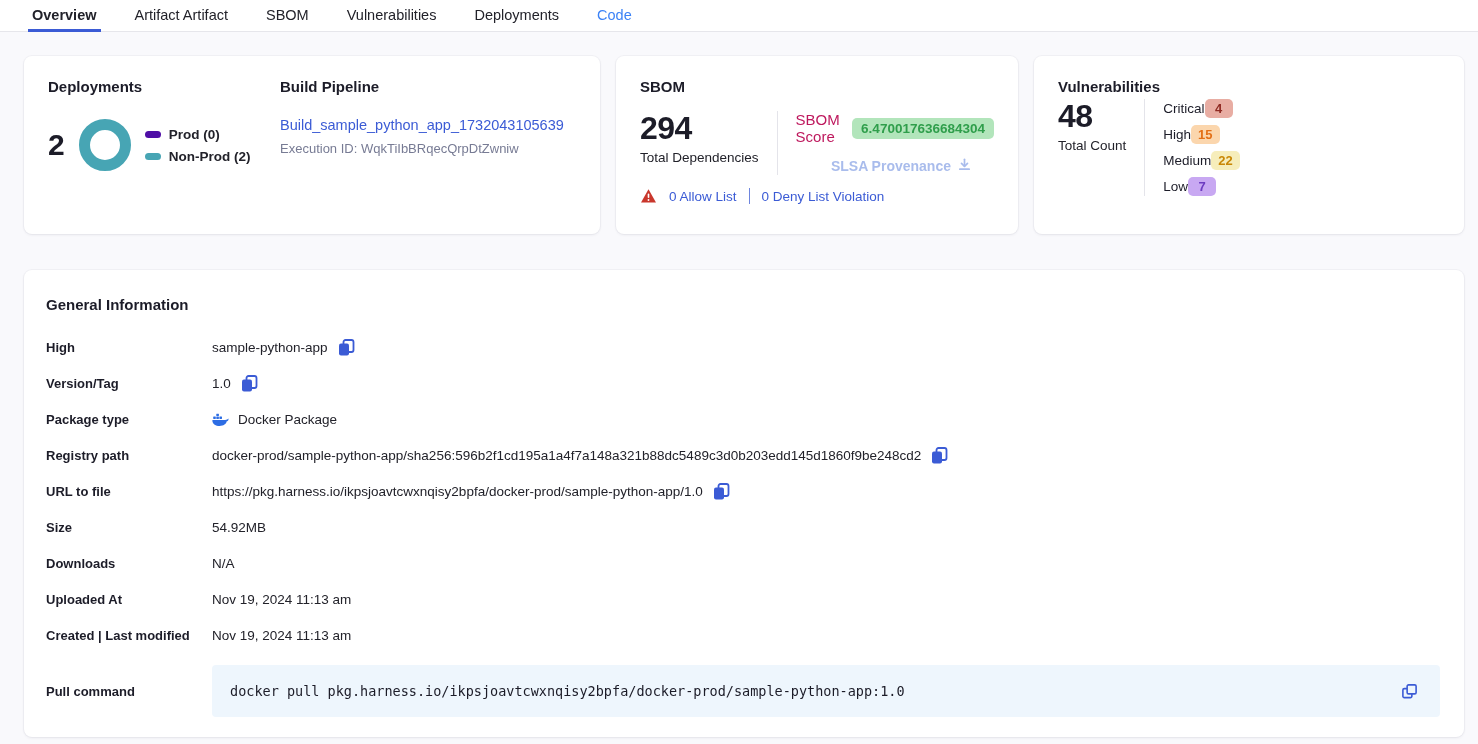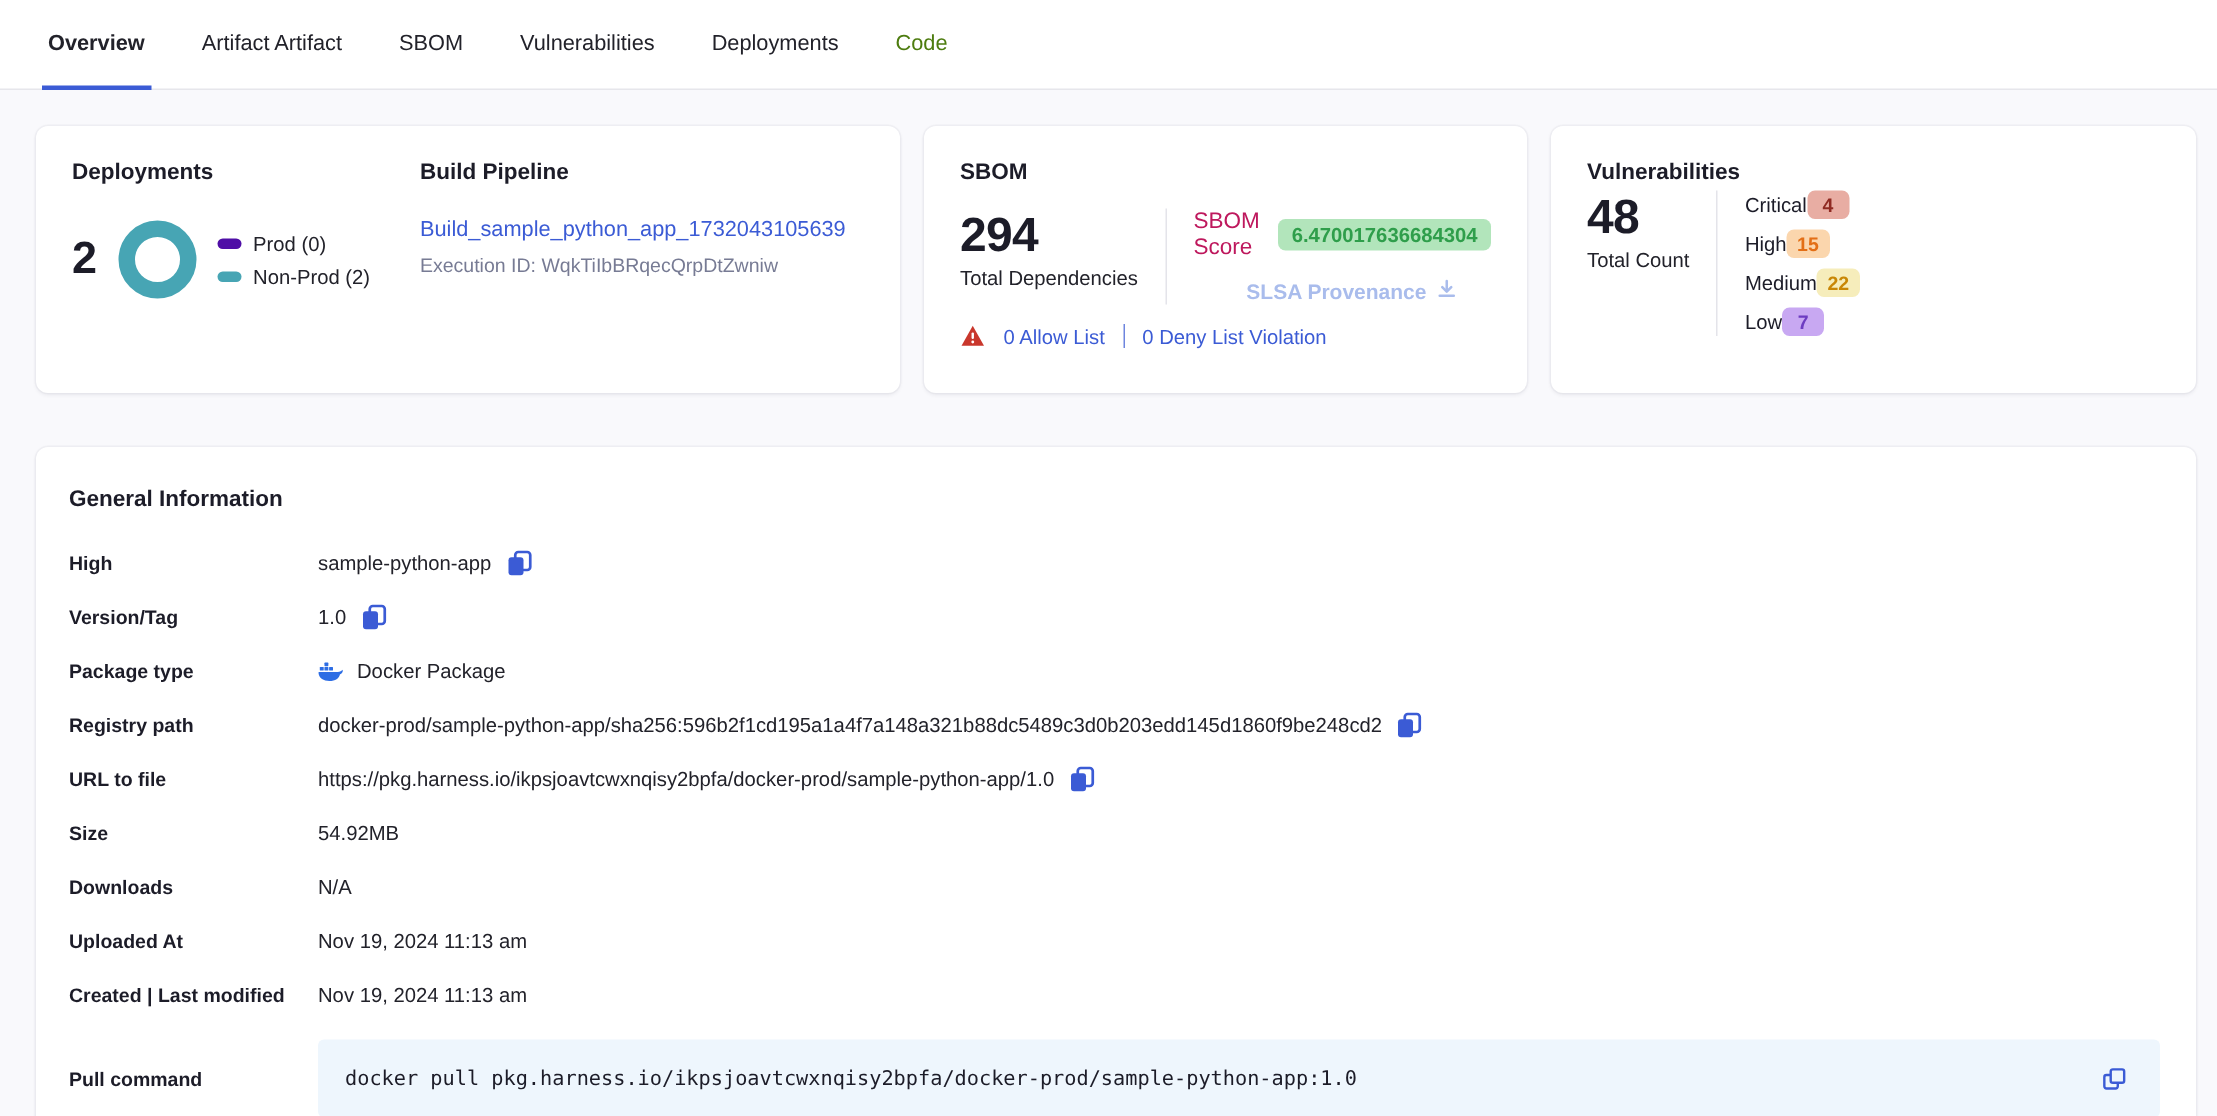--- a/index.html
+++ b/index.html
@@ -5,50 +5,50 @@
   * { margin:0; padding:0; box-sizing:border-box; }
   html,body { width:1478px; height:744px; }
   body {
     font-family:"Liberation Sans","DejaVu Sans",sans-serif;
     background:#F9F9FC; color:#1C1C28; overflow:hidden;
     -webkit-font-smoothing:antialiased;
   }
 
   
   .tabbar {
-    height:60px; background:#FFFFFF; border-bottom:1px solid #E6E6EB;
+    height:32px; background:#FFFFFF; border-bottom:1px solid #E6E6EB;
     display:flex; align-items:stretch; padding-left:28px; gap:30px;
   }
   .tab {
     display:flex; align-items:center; font-size:14.5px; color:#22222A;
     cursor:pointer; border-bottom:3px solid transparent; padding:0 4px;
     margin-bottom:-1px;
   }
   .tab.active { font-weight:700; border-bottom-color:#3B5BD5; }
-  .tab.disabled { color:#4d7c0f; cursor:default; }
+  .tab.disabled { color:#3b82f6; cursor:default; }
 
   
   .cards-row {
     display:flex; gap:16px; padding:24px 14px 0 24px; align-items:stretch;
   }
   .card {
     background:#FFFFFF; border-radius:8px;
     box-shadow:0 1px 3px rgba(30,30,60,0.07), 0 0 0 1px rgba(30,30,60,0.03);
   }
   .card h3 { font-size:15px; font-weight:700; color:#1C1C28; }
 
   .card-deploy { width:576px; height:178px; padding:22px 24px; display:flex; }
   .deploy-col { width:232px; }
   .deploy-body { display:flex; align-items:center; gap:14px; margin-top:24px; }
   .deploy-total { font-size:30px; font-weight:700; }
   .donut {
     width:52px; height:52px; border-radius:50%;
     border:11px solid #47A5B4;
   }
-  .legend { display:flex; flex-direction:column; gap:7px; }
+  .legend { display:flex; flex-direction:column; gap:7px;font-weight:bold; }
   .legend-item { display:flex; align-items:center; gap:8px; font-size:13.5px; color:#22222A; }
   .legend-swatch { width:16px; height:7px; border-radius:4px; display:inline-block; }
   .swatch-prod { background:#4F0EA6; }
   .swatch-nonprod { background:#47A5B4; }
 
   .bp-col { flex:1; }
   .bp-link { display:inline-block; margin-top:22px; font-size:14.5px; color:#3B5BD5; text-decoration:none; cursor:pointer; }
   .bp-exec { margin-top:7px; font-size:13px; color:#777B94; }
 
   .card-sbom { width:402px; height:178px; padding:22px 24px; }

